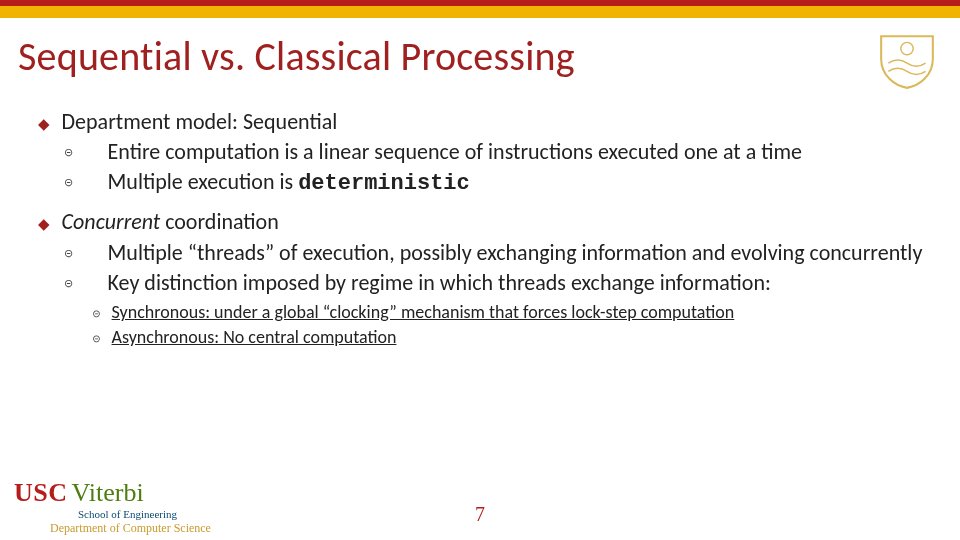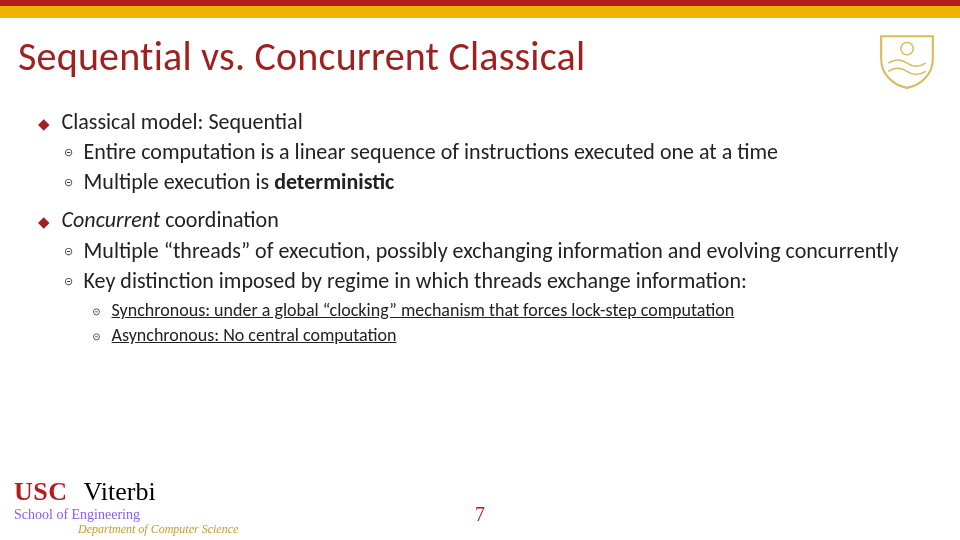--- a/index.html
+++ b/index.html
@@ -10,61 +10,61 @@
   .title-row { display: flex; align-items: flex-start; justify-content: space-between; padding: 14px 22px 6px 18px; }
   .title { color: #a02020; font-size: 40px; font-weight: 400; letter-spacing: 0.2px; }
   .crest { width: 62px; height: 58px; position: relative; opacity: 0.9; }
   .crest svg { width: 100%; height: 100%; }
   .content { padding: 6px 22px 0 38px; font-size: 22px; line-height: 1.28; }
   .lvl1 { display: flex; gap: 12px; margin-top: 6px; }
   .lvl1 .bullet { color: #a02020; font-size: 15px; margin-top: 7px; flex-shrink: 0; }
   .lvl1 .body { flex: 1; }
   .lvl2 { display: flex; gap: 8px; margin-top: 2px; }
   .lvl2 .marker { color: #444; font-size: 11px; margin-top: 8px; flex-shrink: 0; width: 14px; text-align: center; }
-  .lvl2 .txt { flex: 1; }
+  .lvl2 .txt { flex: 1; margin-left: 24px; }
   .lvl3-block { padding-left: 28px; margin-top: 4px; font-size: 18px; line-height: 1.32; }
   .lvl3 { display: flex; gap: 8px; margin-top: 1px; }
   .lvl3 .marker { color: #444; font-size: 10px; margin-top: 6px; flex-shrink: 0; width: 14px; text-align: center; }
   .lvl3 .txt { flex: 1; text-decoration: underline; }
-  .bold { font-weight: 700; }
+  .bold { font-weight: 700; font-family: Liberation Mono, monospace; }
   .ital { font-style: italic; }
   .footer { position: absolute; bottom: 0; left: 0; right: 0; height: 66px; display: flex; align-items: center; }
   .footer-logo { padding-left: 14px; display: flex; flex-direction: column; }
-  .footer-logo .row1 { display: flex; align-items: flex-end; gap: 16px; }
+  .footer-logo .row1 { display: flex; align-items: flex-end; gap: 4px; }
   .usc { color: #b71c1c; font-weight: 700; font-size: 26px; font-family: "Times New Roman", serif; letter-spacing: 0.5px; }
-  .viterbi { color: #000000; font-size: 26px; font-family: "Times New Roman", serif; }
-  .sub { font-family: "Times New Roman", serif; font-size: 14px; color: #8b5cf6; line-height: 1.1; }
-  .sub2 { font-family: "Times New Roman", serif; font-style: italic; font-size: 12px; color: #c99a2e; margin-left: 64px; }
+  .viterbi { color: #4d7c0f; font-size: 26px; font-family: "Times New Roman", serif; }
+  .sub { font-family: "Times New Roman", serif; font-size: 11px; color: #0c4a6e; margin-left: 64px; line-height: 1.1; }
+  .sub2 { font-family: "Times New Roman", serif; font-size: 12px; color: #c99a2e; margin-left: 36px; }
   .pagenum { position: absolute; left: 50%; transform: translateX(-50%); bottom: 14px; color: #b71c1c; font-family: "Times New Roman", serif; font-size: 20px; }
 </style>
 </head>
 <body>
 
 <div class="slide">
   <div class="stripe-red"></div>
   <div class="stripe-gold"></div>
 
   <div class="title-row">
-    <h1 class="title">Sequential vs. Concurrent Classical</h1>
+    <h1 class="title">Sequential vs. Classical Processing</h1>
     <div class="crest">
       <svg viewBox="0 0 60 56">
         <path d="M5 4 H55 V26 C55 42 42 52 30 54 C18 52 5 42 5 26 Z" fill="none" stroke="#d6b24a" stroke-width="2"></path>
         <circle cx="30" cy="16" r="6" fill="none" stroke="#d6b24a" stroke-width="1.4"></circle>
         <path d="M12 30 q9 -6 18 0 q9 6 18 0" fill="none" stroke="#d6b24a" stroke-width="1.4"></path>
         <path d="M12 38 q9 -6 18 0 q9 6 18 0" fill="none" stroke="#d6b24a" stroke-width="1.4"></path>
       </svg>
     </div>
   </div>
 
   <div class="content">
 
     <div class="lvl1">
       <div class="bullet">◆</div>
       <div class="body">
-        <div>Classical model: Sequential</div>
+        <div>Department model: Sequential</div>
         <div class="lvl2">
           <div class="marker">⊝</div>
           <div class="txt">Entire computation is a linear sequence of instructions executed one at a time</div>
         </div>
         <div class="lvl2">
           <div class="marker">⊝</div>
           <div class="txt"><span>Multiple execution is </span><span class="bold">deterministic</span></div>
         </div>
       </div>
     </div>

